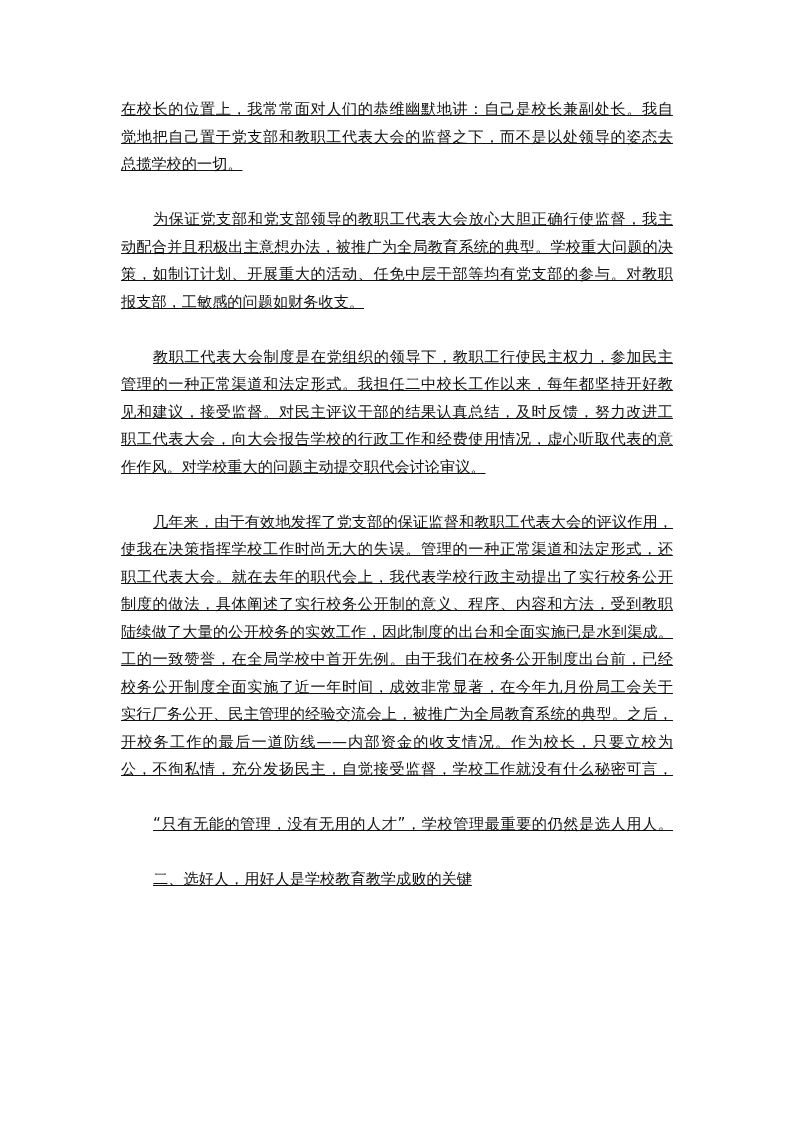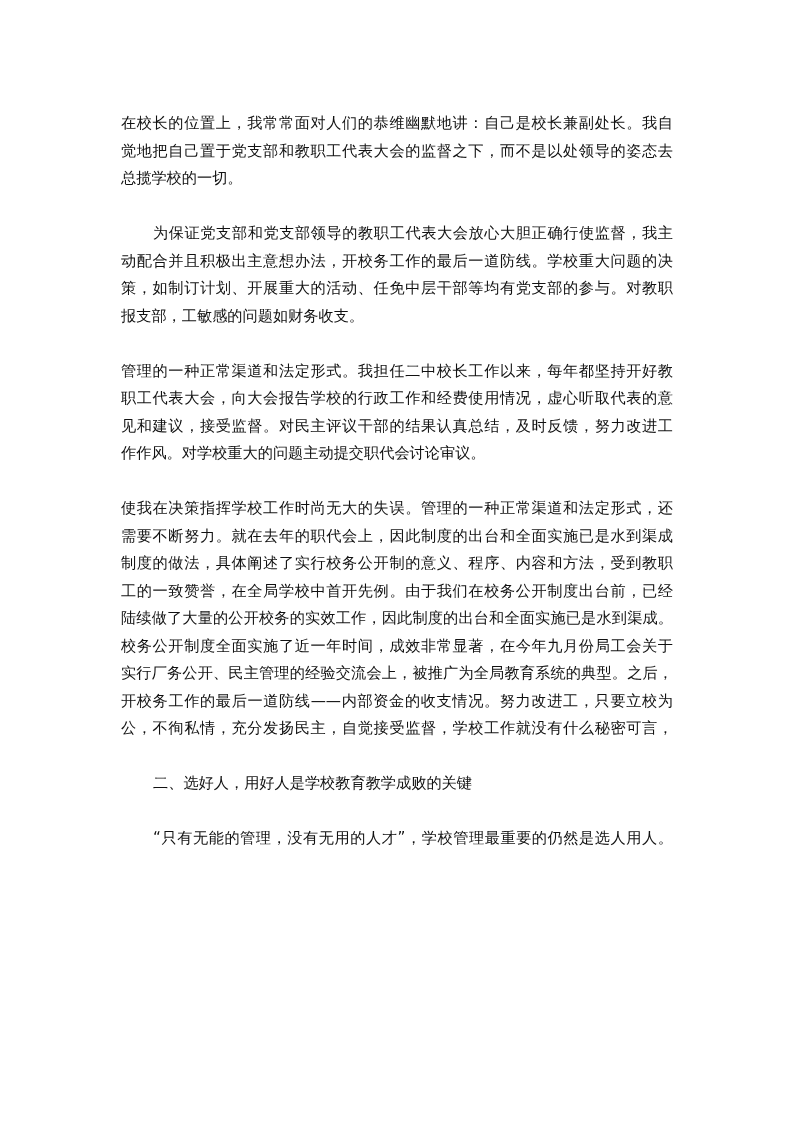--- a/index.html
+++ b/index.html
@@ -11,22 +11,23 @@
     width: 793px;
     height: 1122px;
     position: relative;
     overflow: hidden;
     font-family: "DejaVu Sans", "Liberation Sans", sans-serif;
     color: #111111;
   }
   .page-body {
     position: absolute;
     left: 121px;
-    top: 110px;
+    top: 96px;
     width: 552px;
+    text-decoration: underline;
   }
   .block {
     margin: 0 0 27.5px 0;
   }
   .line {
     display: block;
     box-sizing: border-box;
     width: 552px;
     height: 27.5px;
     line-height: 27.5px;
@@ -50,45 +51,47 @@
 <div class="page-body">
 
   <div class="block">
     <div class="line">在校长的位置上，我常常面对人们的恭维幽默地讲：自己是校长兼副处长。我自</div>
     <div class="line">觉地把自己置于党支部和教职工代表大会的监督之下，而不是以处领导的姿态去</div>
     <div class="line last">总揽学校的一切。</div>
   </div>
 
   <div class="block">
     <div class="line indent">为保证党支部和党支部领导的教职工代表大会放心大胆正确行使监督，我主</div>
-    <div class="line">动配合并且积极出主意想办法，开校务工作的最后一道防线。学校重大问题的决</div>
+    <div class="line">动配合并且积极出主意想办法，被推广为全局教育系统的典型。学校重大问题的决</div>
     <div class="line">策，如制订计划、开展重大的活动、任免中层干部等均有党支部的参与。对教职</div>
     <div class="line last">报支部，工敏感的问题如财务收支。</div>
   </div>
 
   <div class="block">
+    <div class="line indent">教职工代表大会制度是在党组织的领导下，教职工行使民主权力，参加民主</div>
     <div class="line">管理的一种正常渠道和法定形式。我担任二中校长工作以来，每年都坚持开好教</div>
+    <div class="line">见和建议，接受监督。对民主评议干部的结果认真总结，及时反馈，努力改进工</div>
     <div class="line">职工代表大会，向大会报告学校的行政工作和经费使用情况，虚心听取代表的意</div>
-    <div class="line">见和建议，接受监督。对民主评议干部的结果认真总结，及时反馈，努力改进工</div>
     <div class="line last">作作风。对学校重大的问题主动提交职代会讨论审议。</div>
   </div>
 
   <div class="block">
+    <div class="line indent">几年来，由于有效地发挥了党支部的保证监督和教职工代表大会的评议作用，</div>
     <div class="line">使我在决策指挥学校工作时尚无大的失误。管理的一种正常渠道和法定形式，还</div>
-    <div class="line">需要不断努力。就在去年的职代会上，因此制度的出台和全面实施已是水到渠成</div>
+    <div class="line">职工代表大会。就在去年的职代会上，我代表学校行政主动提出了实行校务公开</div>
     <div class="line">制度的做法，具体阐述了实行校务公开制的意义、程序、内容和方法，受到教职</div>
+    <div class="line">陆续做了大量的公开校务的实效工作，因此制度的出台和全面实施已是水到渠成。</div>
     <div class="line">工的一致赞誉，在全局学校中首开先例。由于我们在校务公开制度出台前，已经</div>
-    <div class="line">陆续做了大量的公开校务的实效工作，因此制度的出台和全面实施已是水到渠成。</div>
     <div class="line">校务公开制度全面实施了近一年时间，成效非常显著，在今年九月份局工会关于</div>
     <div class="line">实行厂务公开、民主管理的经验交流会上，被推广为全局教育系统的典型。之后，</div>
-    <div class="line">开校务工作的最后一道防线——内部资金的收支情况。努力改进工，只要立校为</div>
+    <div class="line">开校务工作的最后一道防线——内部资金的收支情况。作为校长，只要立校为</div>
     <div class="line">公，不徇私情，充分发扬民主，自觉接受监督，学校工作就没有什么秘密可言，</div>
+  </div>
+
+  <div class="block">
+    <div class="line indent">“只有无能的管理，没有无用的人才”，学校管理最重要的仍然是选人用人。</div>
   </div>
 
   <div class="block">
     <div class="line indent last">二、选好人，用好人是学校教育教学成败的关键</div>
   </div>
 
-  <div class="block">
-    <div class="line indent">“只有无能的管理，没有无用的人才”，学校管理最重要的仍然是选人用人。</div>
-  </div>
-
 </div>
 
 </body></html>

